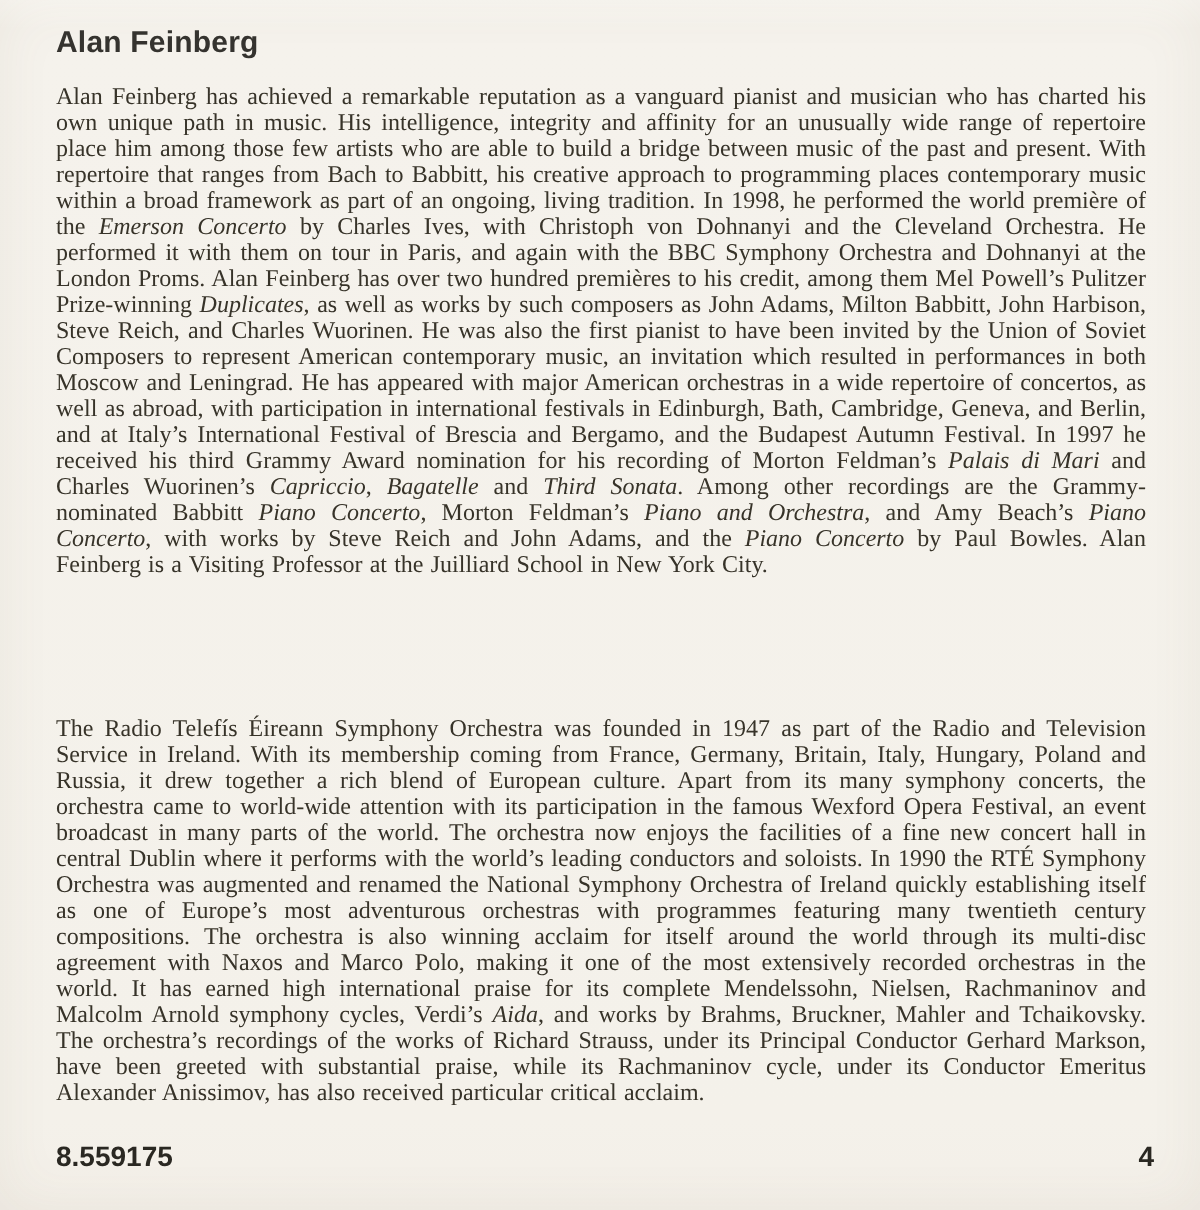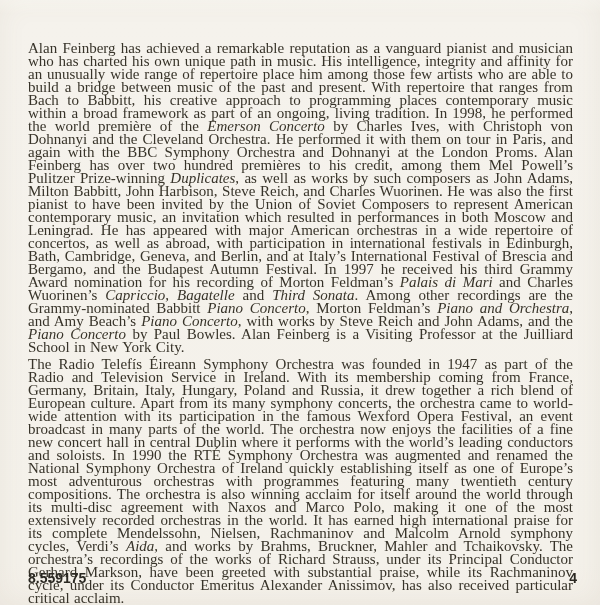--- a/index.html
+++ b/index.html
@@ -34,21 +34,21 @@
   }
   .h1 { top: 13px; }
   .h2 { top: 327px; }
   .body-par {
     position: absolute;
     left: 28px;
     width: 545px;
     margin: 0;
     text-align: justify;
     font-family: "Liberation Serif", serif;
-    font-size: 15px;
+    font-size: 12px;
     line-height: 13px;
     word-spacing: 0.6px;
     color: #373329;
   }
   .p1 { top: 42px; }
   .p2 { top: 358px; }
   .it { font-style: italic; }
   .footer-text {
     position: absolute;
     top: 570px;
@@ -60,20 +60,21 @@
     color: #2a2822;
   }
   .catalog { left: 28px; }
   .pagenum { right: 23px; }
 </style>
 </head>
 <body>
 
 <div class="page">
 
+  <h1 class="heading h1">Alan Feinberg</h1>
 
   <p class="body-par p1"><span>Alan Feinberg has achieved a remarkable reputation as a vanguard pianist and musician who has charted his own unique path in music. His intelligence, integrity and affinity for an unusually wide range of repertoire place him among those few artists who are able to build a bridge between music of the past and present. With repertoire that ranges from Bach to Babbitt, his creative approach to programming places contemporary music within a broad framework as part of an ongoing, living tradition. In 1998, he performed the world première of the </span><span class="it">Emerson Concerto</span><span> by Charles Ives, with Christoph von Dohnanyi and the Cleveland Orchestra. He performed it with them on tour in Paris, and again with the BBC Symphony Orchestra and Dohnanyi at the London Proms. Alan Feinberg has over two hundred premières to his credit, among them Mel Powell’s Pulitzer Prize-winning </span><span class="it">Duplicates</span><span>, as well as works by such composers as John Adams, Milton Babbitt, John Harbison, Steve Reich, and Charles Wuorinen. He was also the first pianist to have been invited by the Union of Soviet Composers to represent American contemporary music, an invitation which resulted in performances in both Moscow and Leningrad. He has appeared with major American orchestras in a wide repertoire of concertos, as well as abroad, with participation in international festivals in Edinburgh, Bath, Cambridge, Geneva, and Berlin, and at Italy’s International Festival of Brescia and Bergamo, and the Budapest Autumn Festival. In 1997 he received his third Grammy Award nomination for his recording of Morton Feldman’s </span><span class="it">Palais di Mari</span><span> and Charles Wuorinen’s </span><span class="it">Capriccio</span><span>, </span><span class="it">Bagatelle</span><span> and </span><span class="it">Third Sonata</span><span>. Among other recordings are the Grammy-nominated Babbitt </span><span class="it">Piano Concerto</span><span>, Morton Feldman’s </span><span class="it">Piano and Orchestra</span><span>, and Amy Beach’s </span><span class="it">Piano Concerto</span><span>, with works by Steve Reich and John Adams, and the </span><span class="it">Piano Concerto</span><span> by Paul Bowles. Alan Feinberg is a Visiting Professor at the Juilliard School in New York City.</span></p>
 
 
   <p class="body-par p2"><span>The Radio Telefís Éireann Symphony Orchestra was founded in 1947 as part of the Radio and Television Service in Ireland. With its membership coming from France, Germany, Britain, Italy, Hungary, Poland and Russia, it drew together a rich blend of European culture. Apart from its many symphony concerts, the orchestra came to world-wide attention with its participation in the famous Wexford Opera Festival, an event broadcast in many parts of the world. The orchestra now enjoys the facilities of a fine new concert hall in central Dublin where it performs with the world’s leading conductors and soloists. In 1990 the RTÉ Symphony Orchestra was augmented and renamed the National Symphony Orchestra of Ireland quickly establishing itself as one of Europe’s most adventurous orchestras with programmes featuring many twentieth century compositions. The orchestra is also winning acclaim for itself around the world through its multi-disc agreement with Naxos and Marco Polo, making it one of the most extensively recorded orchestras in the world. It has earned high international praise for its complete Mendelssohn, Nielsen, Rachmaninov and Malcolm Arnold symphony cycles, Verdi’s </span><span class="it">Aida</span><span>, and works by Brahms, Bruckner, Mahler and Tchaikovsky. The orchestra’s recordings of the works of Richard Strauss, under its Principal Conductor Gerhard Markson, have been greeted with substantial praise, while its Rachmaninov cycle, under its Conductor Emeritus Alexander Anissimov, has also received particular critical acclaim.</span></p>
 
   <div class="footer-text catalog">8.559175</div>
 
   <div class="footer-text pagenum">4</div>
 

